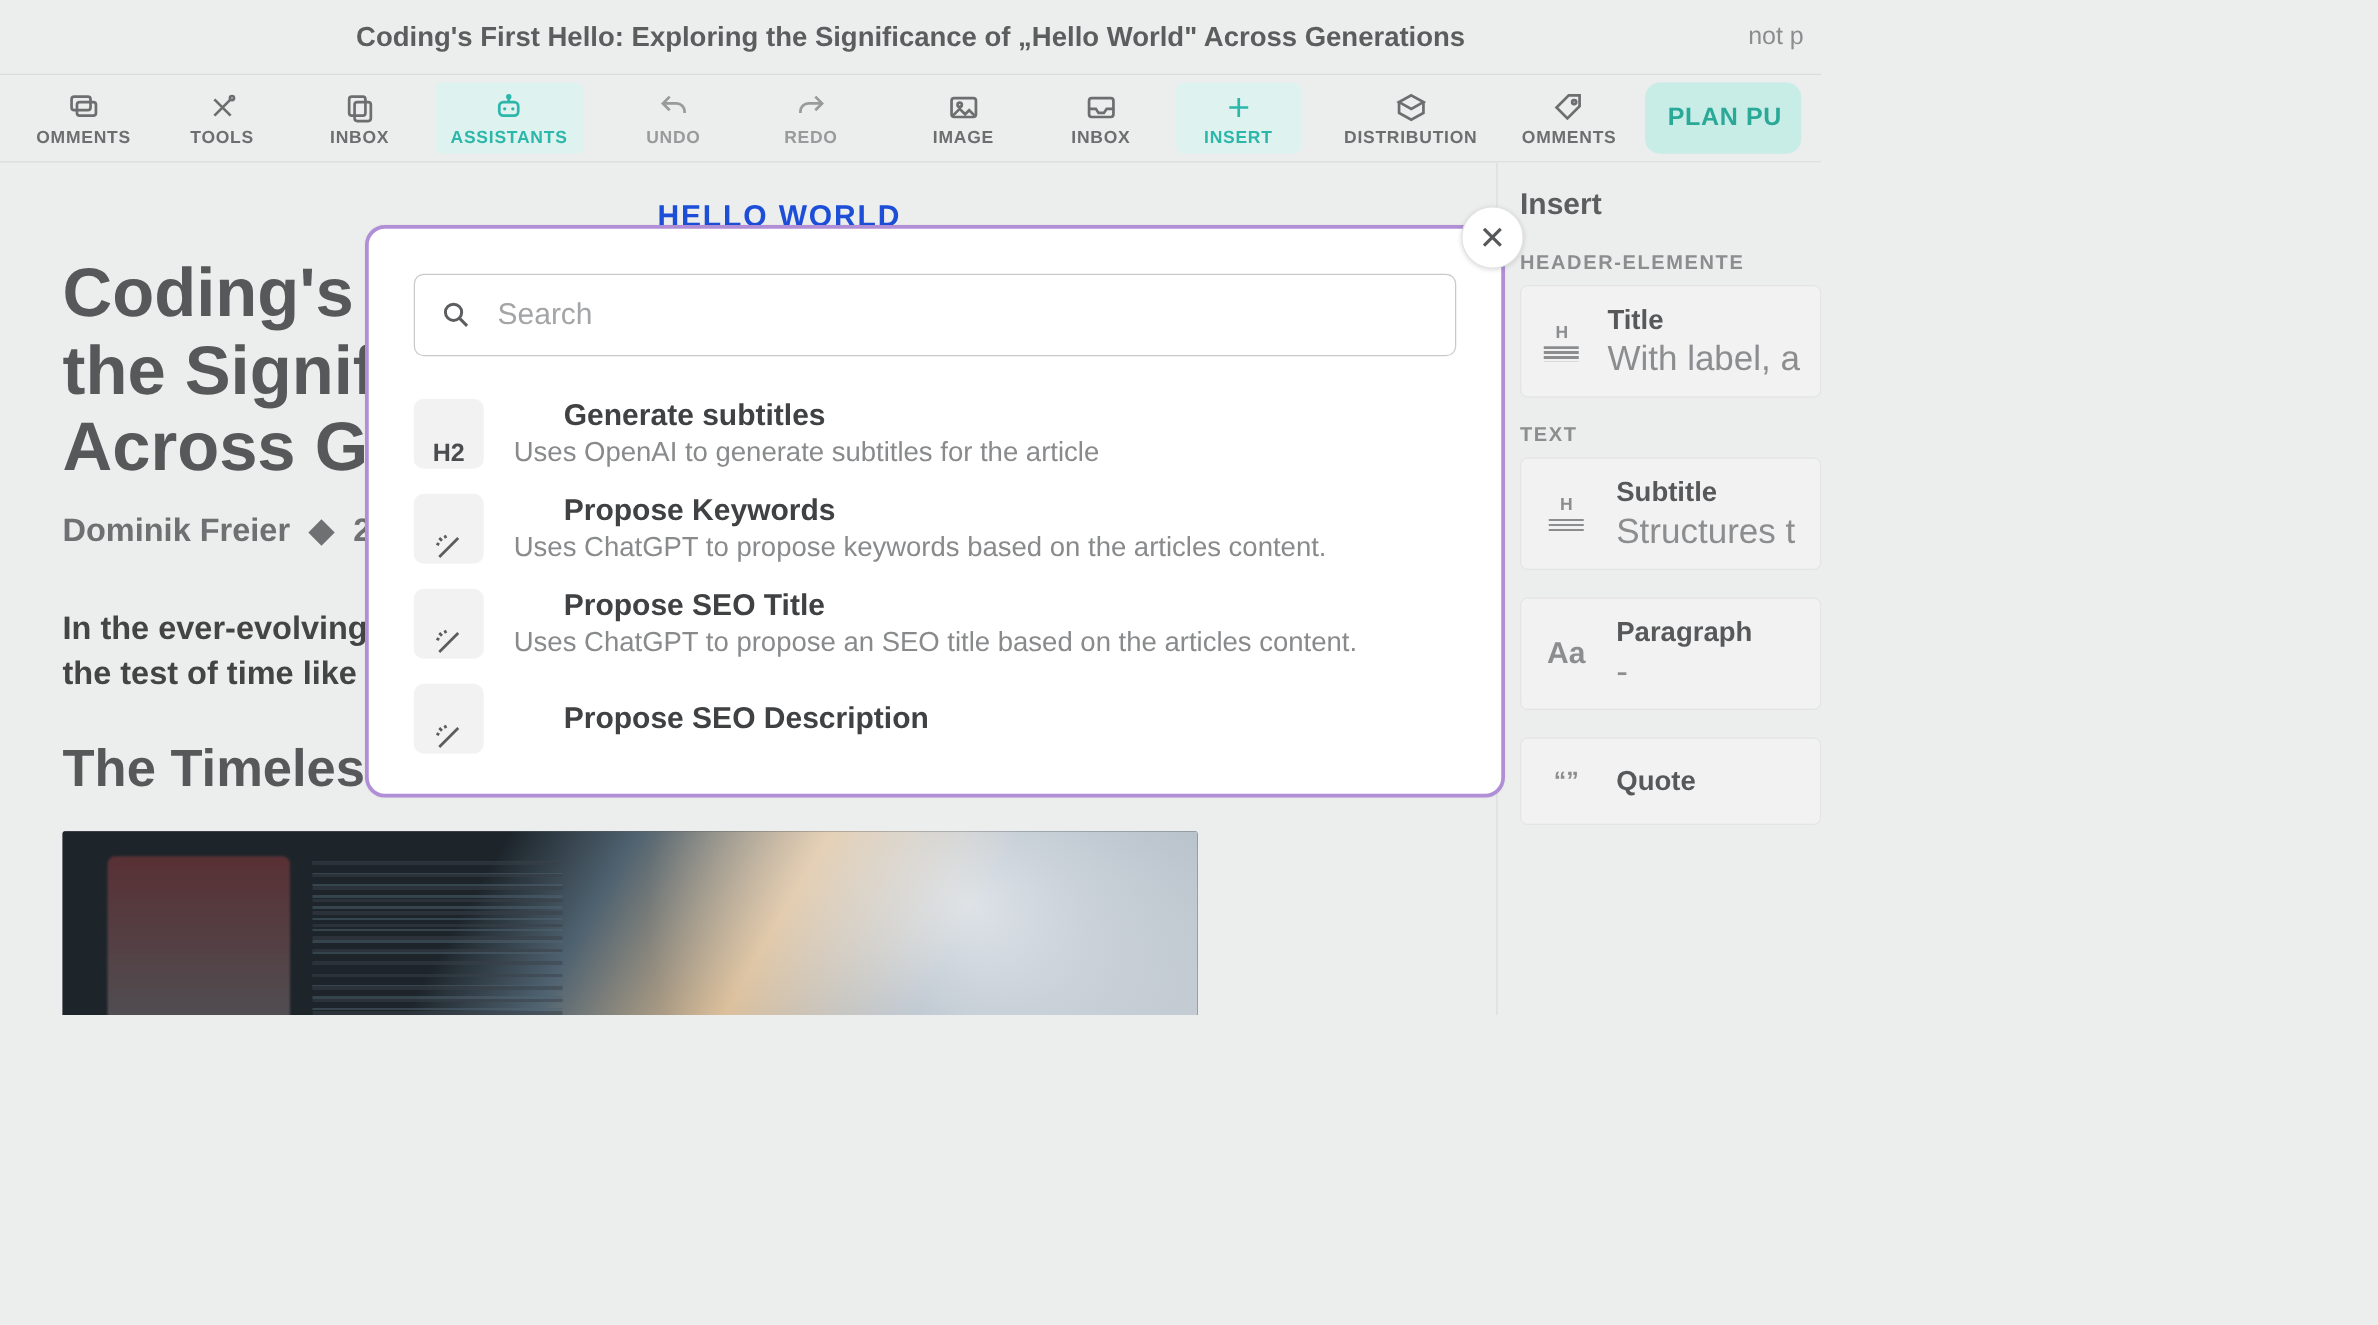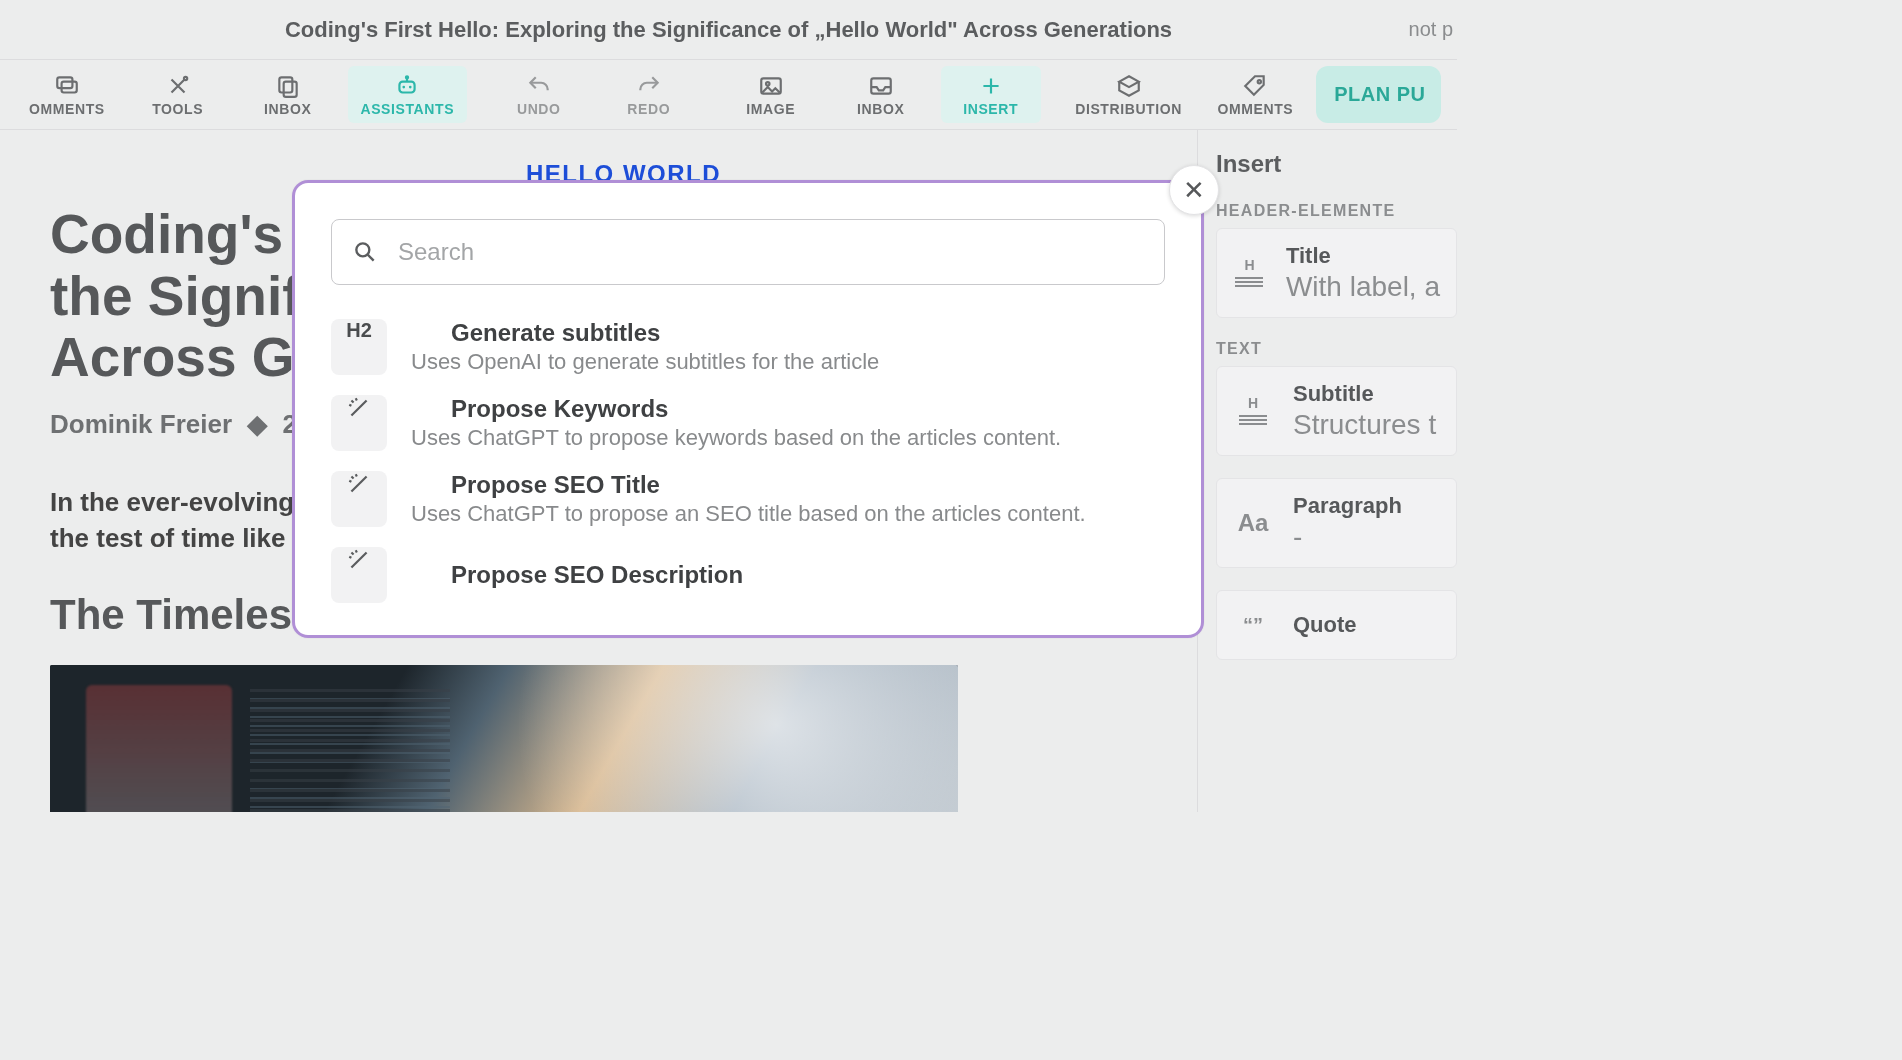--- a/index.html
+++ b/index.html
@@ -10,21 +10,21 @@
     --panel:#f3f3f4;
     --border:#dcdcde;
     --purple:#b08fd6;
   }
   *{box-sizing:border-box;font-family:-apple-system,BlinkMacSystemFont,"Segoe UI",Helvetica,Arial,sans-serif;}
   body{margin:0;width:1457px;height:812px;background:#eceded;color:var(--text);overflow:hidden;position:relative;}
 
   
   .titlebar{height:60px;display:flex;align-items:center;justify-content:center;position:relative;border-bottom:1px solid var(--border);background:#eceded;}
   .titlebar .doc-title{font-size:22px;font-weight:600;color:#5b5d5f;text-align:center;}
-  .titlebar .right-flag{position:absolute;right:4px;top:18px;font-size:20px;color:#8a8c8e;}
+  .titlebar .right-flag{position:absolute;right:14px;top:18px;font-size:20px;color:#8a8c8e;}
 
   
   .toolbar{height:70px;display:flex;align-items:stretch;background:#eceded;border-bottom:1px solid var(--border);gap:10px;padding:6px 16px;}
   .tb-btn{display:flex;flex-direction:column;align-items:center;justify-content:center;min-width:100px;padding:0 14px;border-radius:6px;background:transparent;color:#6c6e70;cursor:pointer;gap:2px;}
   .tb-btn svg{width:26px;height:26px;stroke:#6c6e70;fill:none;stroke-width:2;}
   .tb-btn .lbl{font-size:14px;font-weight:700;letter-spacing:0.6px;}
   .tb-btn.teal{background:var(--teal-bg);}
   .tb-btn.teal svg{stroke:var(--teal);}
   .tb-btn.teal .lbl{color:var(--teal);}
   .tb-btn.light{opacity:0.65;}
@@ -61,21 +61,21 @@
 
   
   .modal{position:absolute;left:292px;top:180px;width:912px;background:#fff;border:3px solid var(--purple);border-radius:16px;padding:36px 36px 24px;box-shadow:0 0 0 1px rgba(0,0,0,0.02);}
   .modal-close{position:absolute;right:-18px;top:-18px;width:50px;height:50px;border-radius:50%;background:#fff;border:1px solid #e3e3e5;box-shadow:0 1px 4px rgba(0,0,0,0.15);display:flex;align-items:center;justify-content:center;font-size:26px;color:#56585a;cursor:pointer;}
   .modal-search{display:flex;align-items:center;gap:18px;border:1px solid #c9c9cc;border-radius:8px;height:66px;padding:0 20px;background:#fff;}
   .modal-search svg{width:26px;height:26px;stroke:#5b5d5f;fill:none;stroke-width:2.2;}
   .modal-search input{border:none;outline:none;font-size:24px;color:#5b5d5f;flex:1;background:transparent;}
   .modal-search input::placeholder{color:#a3a5a7;}
   .modal-list{margin-top:26px;display:flex;flex-direction:column;gap:4px;}
   .modal-row{display:flex;align-items:center;gap:24px;padding:8px 0;cursor:pointer;}
-  .modal-row .pic{width:56px;height:56px;border-radius:8px;background:#f2f2f3;display:flex;align-items:flex-start;justify-content:center;color:#4a4c4e;font-weight:700;font-size:20px;}
+  .modal-row .pic{width:56px;height:56px;border-radius:8px;background:#f2f2f3;display:flex;align-items:flex-end;justify-content:center;color:#4a4c4e;font-weight:700;font-size:20px;}
   .modal-row .pic svg{width:26px;height:26px;stroke:#5a5c5e;fill:none;stroke-width:2;}
   .modal-row .meta .mt{font-size:24px;font-weight:700;color:#3f4143;margin-left:40px;}
   .modal-row .meta .md{font-size:22px;color:#888a8c;margin-top:2px;}
 </style>
 </head>
 <body>
 
 <div class="titlebar">
   <div class="doc-title">Coding's First Hello: Exploring the Significance of „Hello World" Across Generations</div>
   <div class="right-flag">not p</div>

